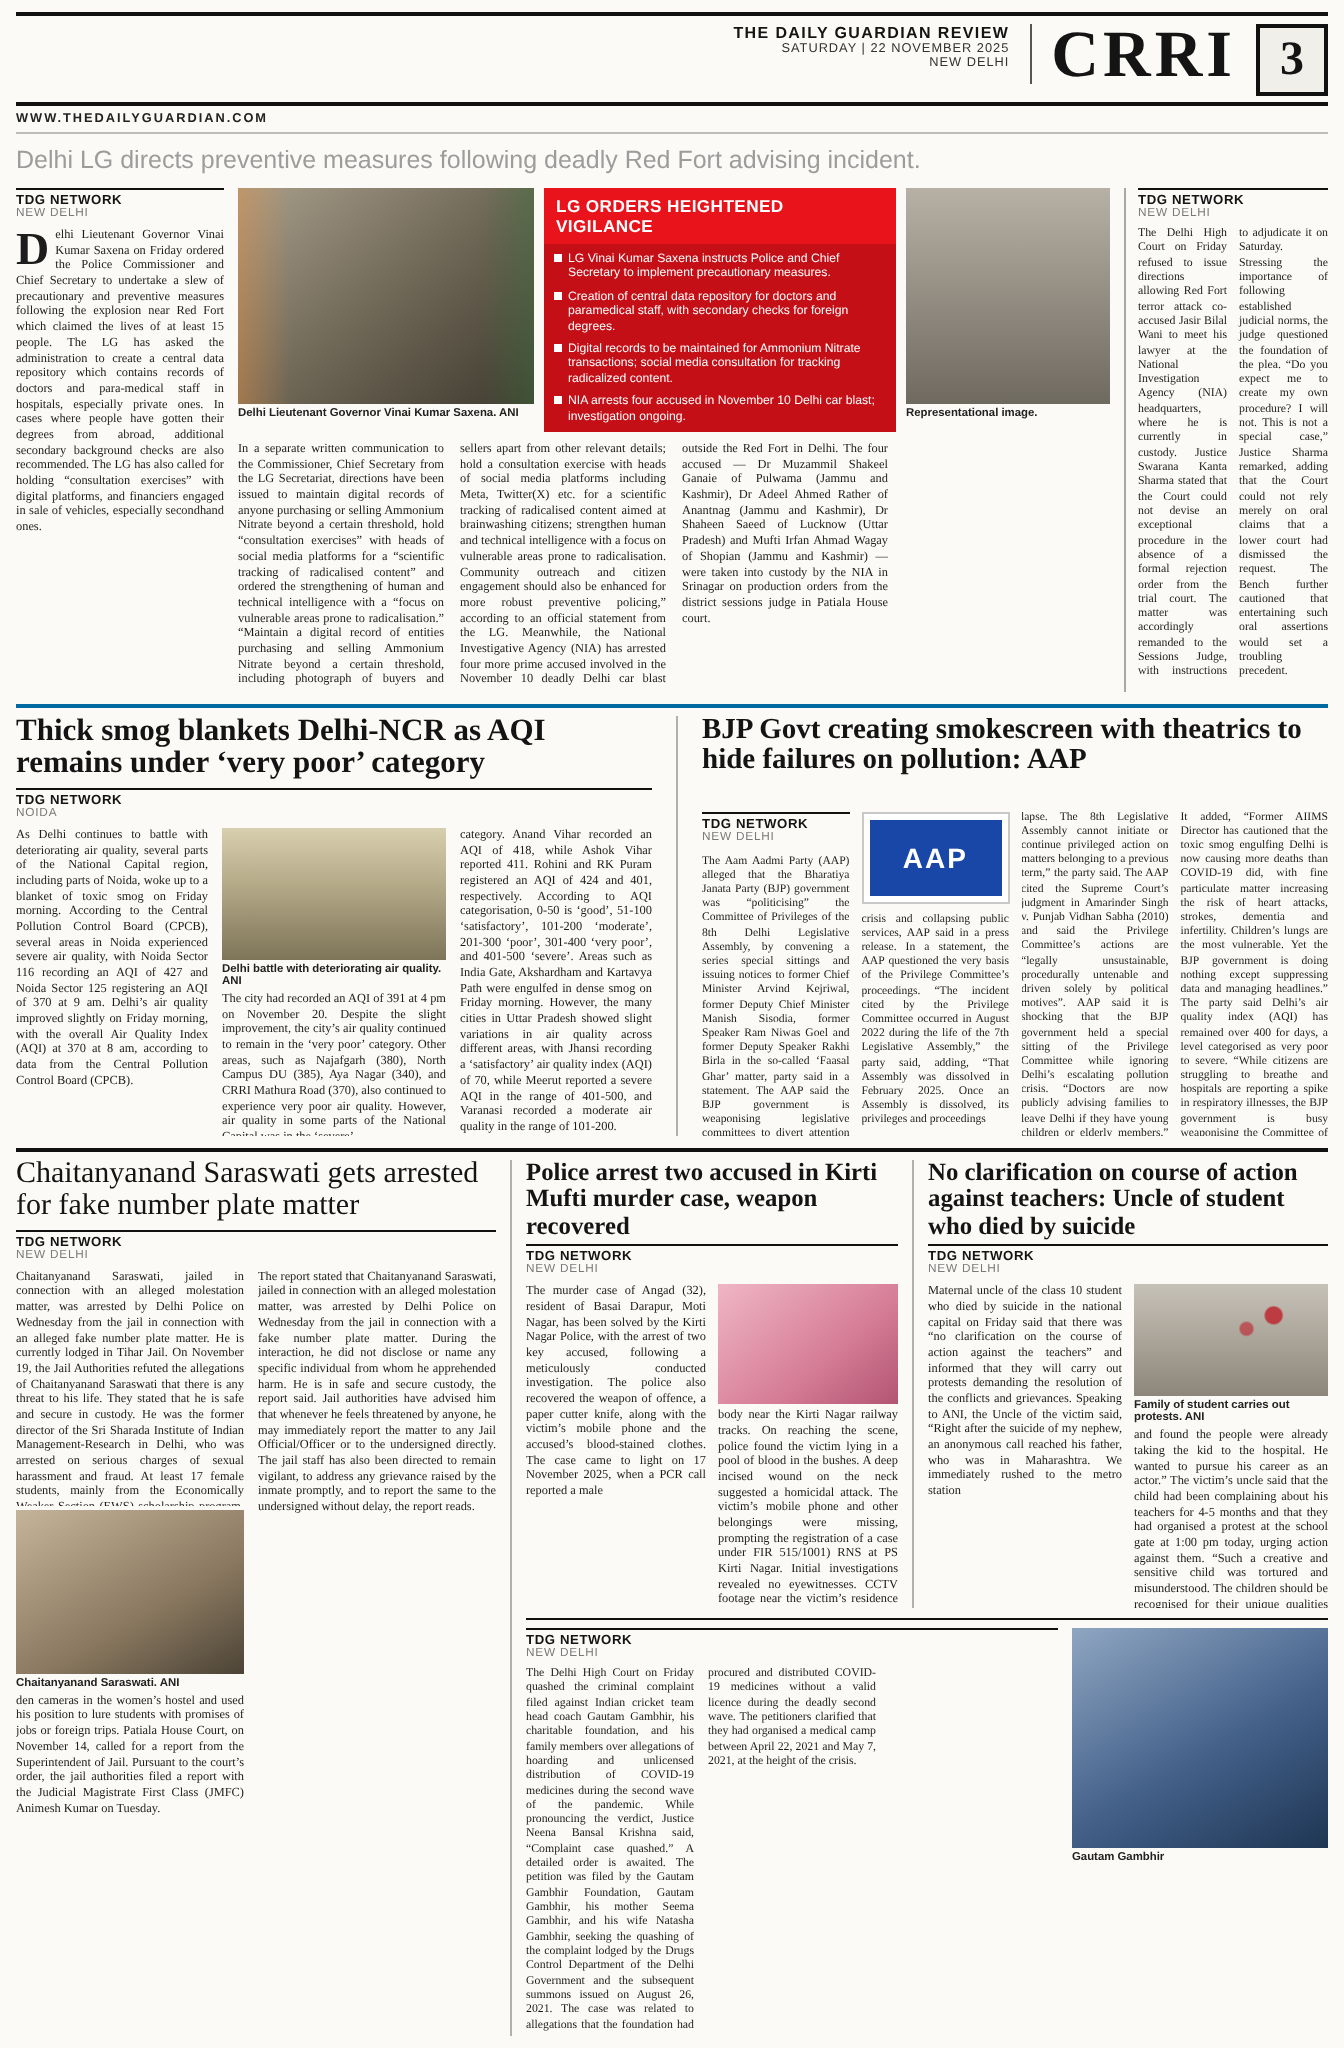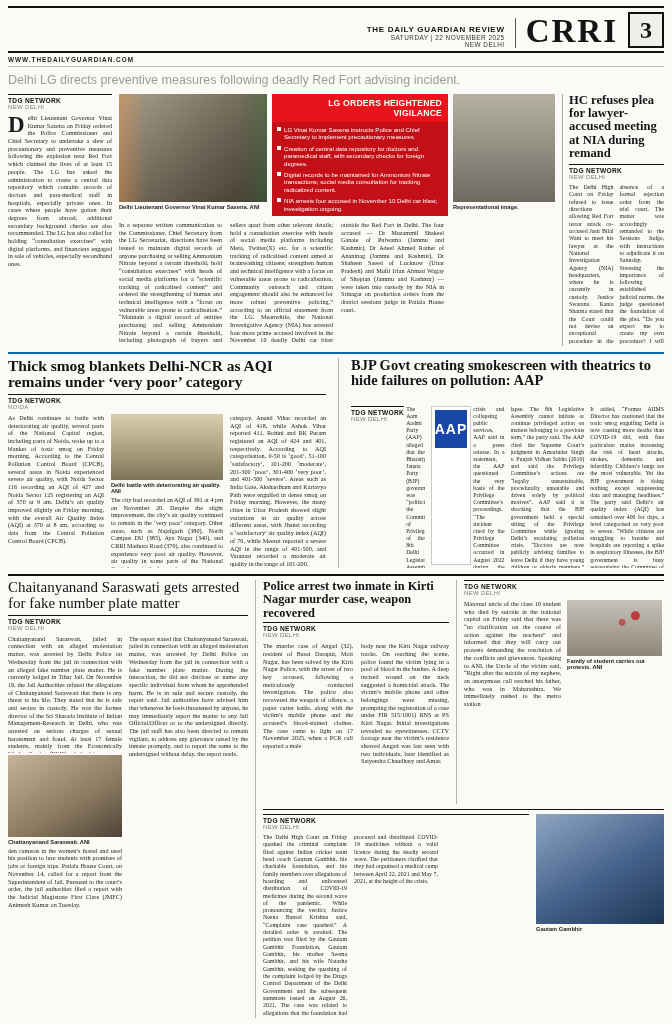--- a/index.html
+++ b/index.html
@@ -1,19 +1,19 @@
 <!DOCTYPE html>
 <html><head>
 <meta charset="utf-8">
 <style>
   *{margin:0;padding:0;box-sizing:border-box}
   html,body{background:#6e6e6e}
   .page{width:672px;height:1024px;margin:0 auto;background:#fbfaf7;color:#141414;font-family:"Liberation Serif",serif;padding:6px 8px;display:flex;flex-direction:column;overflow:hidden}
   
-  .masthead{display:flex;align-items:flex-end;gap:10px;border-top:2px solid #111;padding:4px 0 3px}
+  .masthead{display:flex;align-items:flex-start;gap:10px;border-top:2px solid #111;padding:4px 0 3px}
   .mh-spacer{flex:1}
   .mh-meta{text-align:right;font-family:"Liberation Sans",sans-serif}
   .mh-paper{font-size:8px;font-weight:bold;letter-spacing:.7px}
   .mh-date,.mh-place{font-size:6.4px;color:#333;letter-spacing:.5px}
   .mh-vrule{width:1px;height:30px;background:#555}
   .mh-section{font-family:"Liberation Serif",serif;font-size:33px;font-weight:bold;letter-spacing:2px;line-height:1}
   .mh-pagebox{width:36px;height:36px;border:2px solid #111;background:#f1efe9;display:flex;align-items:center;justify-content:center;font-size:24px;font-weight:bold}
   .rule-heavy{height:2px;background:#111}
   .website{font-family:"Liberation Sans",sans-serif;font-size:6.4px;font-weight:bold;letter-spacing:1px;color:#222;padding:3px 0;border-bottom:1px solid #bdbdbd}
   
@@ -28,21 +28,21 @@
   .lead-col1{width:104px;flex:none;display:flex;flex-direction:column}
   .lead-col1 .body{flex:1}
   .lead-center{flex:1;min-width:0;display:flex;flex-direction:column;gap:5px}
   .lead-media{display:flex;gap:5px;height:122px;flex:none}
   figure{display:flex;flex-direction:column}
   figcaption{font-family:"Liberation Sans",sans-serif;font-size:5.7px;font-weight:bold;color:#222;padding-top:2px}
   .img{background:#999}
   .fig-lg{width:148px;flex:none}
   .img-lg{height:108px;background:linear-gradient(90deg,rgba(226,138,60,.4),rgba(0,0,0,0) 18%,rgba(0,0,0,0) 82%,rgba(62,118,62,.4)),linear-gradient(140deg,#a89e8b,#6b6353 55%,#3f3a30)}
   .vig-box{width:176px;flex:none;display:flex;flex-direction:column;font-family:"Liberation Sans",sans-serif}
-  .vig-title{background:#e8131b;color:#fff;font-weight:bold;font-size:8.6px;text-align:right;padding:4px 6px;letter-spacing:.2px}
+  .vig-title{background:#e8131b;color:#fff;font-weight:bold;font-size:8.6px;text-align:left;padding:4px 6px;letter-spacing:.2px}
   .vig-list{flex:1;background:#c40f16;color:#fff;list-style:none;padding:4px 5px;display:flex;flex-direction:column;justify-content:space-between;gap:2px}
   .vig-list li{display:flex;gap:3px;font-size:6.1px;line-height:1.2;text-align:left}
   .sq{width:4px;height:4px;background:#fff;flex:none;margin-top:1px}
   .fig-repr{flex:1;min-width:0}
   .img-repr{height:108px;background:linear-gradient(#b7b1a5,#6f6a60)}
   .lead-body{flex:1;min-height:0;column-count:4;column-gap:8px}
   .lead-right{width:102px;flex:none;border-left:1px solid #a8a8a8;padding-left:6px;display:flex;flex-direction:column}
   .lead-right h2{font-size:12.6px;line-height:1.05;font-weight:bold;margin-bottom:4px}
   .lead-right .body{flex:1;column-count:2;column-gap:6px;font-size:5.9px}
   
@@ -72,21 +72,21 @@
   .sar-a .t1{height:118px;flex:none}
   .img-sar{height:82px;background:linear-gradient(150deg,#c4b49a,#8a7960 60%,#4c4336)}
   .sar-a .t2{flex:1}
   .sar-b{flex:1;min-width:0}
   .band3-right{flex:1;min-width:0;display:flex;flex-direction:column}
   .band3-toprow{display:flex;gap:7px;height:224px;flex:none;min-height:0}
   .kirti{width:186px;flex:none;display:flex;flex-direction:column}
   .kirti h2,.suicide h2{font-size:12.4px;line-height:1.08;font-weight:bold;margin-bottom:2px}
   .kirti-cols,.sui-cols{display:flex;gap:6px;flex:1;min-height:0}
   .kirti-cols>*,.sui-cols>*{flex:1;min-width:0}
-  .colstack{display:flex;flex-direction:row;gap:2px}
+  .colstack{display:flex;flex-direction:column;gap:2px}
   .colstack .body{flex:1}
   .img-kirti{height:60px;flex:none;background:linear-gradient(140deg,#efb6c6,#d67d97 60%,#b25573)}
   .suicide{flex:1;min-width:0;display:flex;flex-direction:column}
   .img-protest{height:56px;flex:none;position:relative;background:radial-gradient(circle at 72% 28%,rgba(190,30,40,.8) 0 4px,rgba(0,0,0,0) 5px),radial-gradient(circle at 58% 40%,rgba(190,30,40,.6) 0 3px,rgba(0,0,0,0) 4px),linear-gradient(#c7c2b8,#8d867a)}
   .rule-light{height:1px;background:#111;margin:5px 0 4px;flex:none}
   .gambhir{flex:1;min-height:0;display:flex;gap:7px}
   .gam-main{flex:1;min-width:0;display:flex;flex-direction:column}
   .gam-head{font-family:"Liberation Sans",sans-serif;font-weight:800;font-size:16px;line-height:1;letter-spacing:-.3px;margin-bottom:3px}
   .gam-main .body{flex:1;min-height:0;column-count:3;column-gap:7px;font-size:5.9px}
   .gam-fig{width:128px;flex:none}
@@ -151,21 +151,20 @@
             </ul>
           </aside>
           <figure class="fig-repr">
             <div class="img img-repr"></div>
             <figcaption>Representational image.</figcaption>
           </figure>
         </div>
         <div class="body lead-body">In a separate written communication to the Commissioner, Chief Secretary from the LG Secretariat, directions have been issued to maintain digital records of anyone purchasing or selling Ammonium Nitrate beyond a certain threshold, hold “consultation exercises” with heads of social media platforms for a “scientific tracking of radicalised content” and ordered the strengthening of human and technical intelligence with a “focus on vulnerable areas prone to radicalisation.” “Maintain a digital record of entities purchasing and selling Ammonium Nitrate beyond a certain threshold, including photograph of buyers and sellers apart from other relevant details; hold a consultation exercise with heads of social media platforms including Meta, Twitter(X) etc. for a scientific tracking of radicalised content aimed at brainwashing citizens; strengthen human and technical intelligence with a focus on vulnerable areas prone to radicalisation. Community outreach and citizen engagement should also be enhanced for more robust preventive policing,” according to an official statement from the LG. Meanwhile, the National Investigative Agency (NIA) has arrested four more prime accused involved in the November 10 deadly Delhi car blast outside the Red Fort in Delhi. The four accused — Dr Muzammil Shakeel Ganaie of Pulwama (Jammu and Kashmir), Dr Adeel Ahmed Rather of Anantnag (Jammu and Kashmir), Dr Shaheen Saeed of Lucknow (Uttar Pradesh) and Mufti Irfan Ahmad Wagay of Shopian (Jammu and Kashmir) — were taken into custody by the NIA in Srinagar on production orders from the district sessions judge in Patiala House court.</div>
       </div>
       <aside class="lead-right">
-        <h2>HC refuses plea for lawyer-accused meeting at NIA during remand</h2>
         <div class="byline">
           <div class="byline-name">TDG NETWORK</div>
           <div class="byline-loc">NEW DELHI</div>
         </div>
         <div class="body">The Delhi High Court on Friday refused to issue directions allowing Red Fort terror attack co-accused Jasir Bilal Wani to meet his lawyer at the National Investigation Agency (NIA) headquarters, where he is currently in custody. Justice Swarana Kanta Sharma stated that the Court could not devise an exceptional procedure in the absence of a formal rejection order from the trial court. The matter was accordingly remanded to the Sessions Judge, with instructions to adjudicate it on Saturday. Stressing the importance of following established judicial norms, the judge questioned the foundation of the plea. “Do you expect me to create my own procedure? I will not. This is not a special case,” Justice Sharma remarked, adding that the Court could not rely merely on oral claims that a lower court had dismissed the request. The Bench further cautioned that entertaining such oral assertions would set a troubling precedent.</div>
       </aside>
     </div>
   </section>
 
   <section class="band2">
@@ -226,35 +225,36 @@
           </figure>
           <p class="body t2">den cameras in the women’s hostel and used his position to lure students with promises of jobs or foreign trips. Patiala House Court, on November 14, called for a report from the Superintendent of Jail. Pursuant to the court’s order, the jail authorities filed a report with the Judicial Magistrate First Class (JMFC) Animesh Kumar on Tuesday.</p>
         </div>
         <p class="body sar-b">The report stated that Chaitanyanand Saraswati, jailed in connection with an alleged molestation matter, was arrested by Delhi Police on Wednesday from the jail in connection with a fake number plate matter. During the interaction, he did not disclose or name any specific individual from whom he apprehended harm. He is in safe and secure custody, the report said. Jail authorities have advised him that whenever he feels threatened by anyone, he may immediately report the matter to any Jail Official/Officer or to the undersigned directly. The jail staff has also been directed to remain vigilant, to address any grievance raised by the inmate promptly, and to report the same to the undersigned without delay, the report reads.</p>
       </div>
     </article>
     <div class="vrule"></div>
     <div class="band3-right">
       <div class="band3-toprow">
         <article class="kirti">
-          <h2>Police arrest two inmate in Kirti Nagar murder case, weapon recovered</h2>
+          <h2>Police arrest two accused in Kirti Mufti murder case, weapon recovered</h2>
           <div class="byline">
             <div class="byline-name">TDG NETWORK</div>
             <div class="byline-loc">NEW DELHI</div>
           </div>
           <div class="kirti-cols">
             <p class="body">The murder case of Angad (32), resident of Basai Darapur, Moti Nagar, has been solved by the Kirti Nagar Police, with the arrest of two key accused, following a meticulously conducted investigation. The police also recovered the weapon of offence, a paper cutter knife, along with the victim’s mobile phone and the accused’s blood-stained clothes. The case came to light on 17 November 2025, when a PCR call reported a male</p>
             <div class="colstack">
               <div class="img img-kirti"></div>
               <p class="body">body near the Kirti Nagar railway tracks. On reaching the scene, police found the victim lying in a pool of blood in the bushes. A deep incised wound on the neck suggested a homicidal attack. The victim’s mobile phone and other belongings were missing, prompting the registration of a case under FIR 515/1001) RNS at PS Kirti Nagar. Initial investigations revealed no eyewitnesses. CCTV footage near the victim’s residence showed Angad was last seen with two individuals, later identified as Satyendra Chaudhary and Amar.</p>
             </div>
           </div>
         </article>
         <div class="vrule"></div>
         <article class="suicide">
+          <h2>No clarification on course of action against teachers: Uncle of student who died by suicide</h2>
           <div class="byline">
             <div class="byline-name">TDG NETWORK</div>
             <div class="byline-loc">NEW DELHI</div>
           </div>
           <div class="sui-cols">
             <p class="body">Maternal uncle of the class 10 student who died by suicide in the national capital on Friday said that there was “no clarification on the course of action against the teachers” and informed that they will carry out protests demanding the resolution of the conflicts and grievances. Speaking to ANI, the Uncle of the victim said, “Right after the suicide of my nephew, an anonymous call reached his father, who was in Maharashtra. We immediately rushed to the metro station</p>
             <div class="colstack">
               <figure>
                 <div class="img img-protest"></div>
                 <figcaption>Family of student carries out protests. ANI</figcaption>

